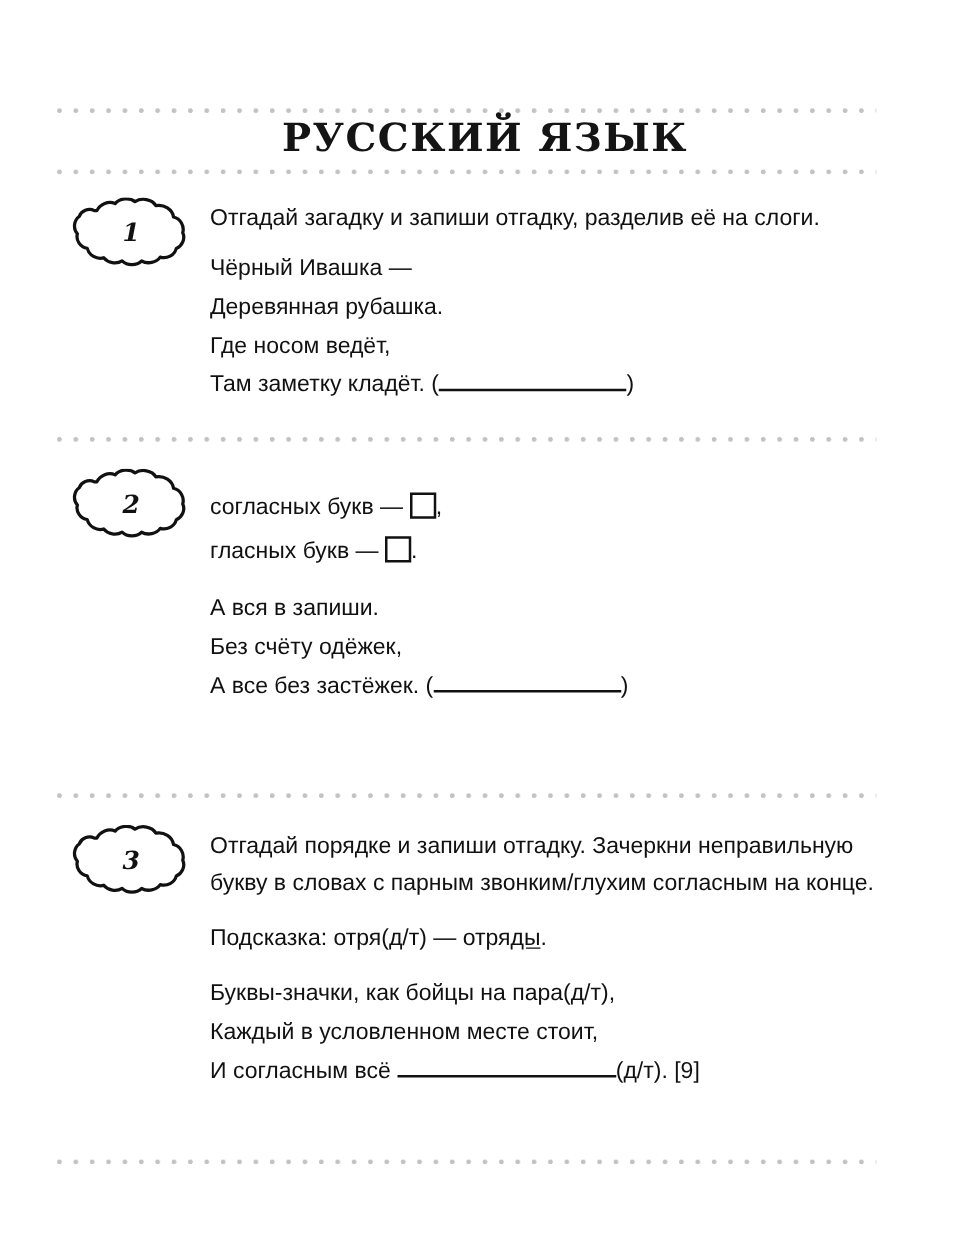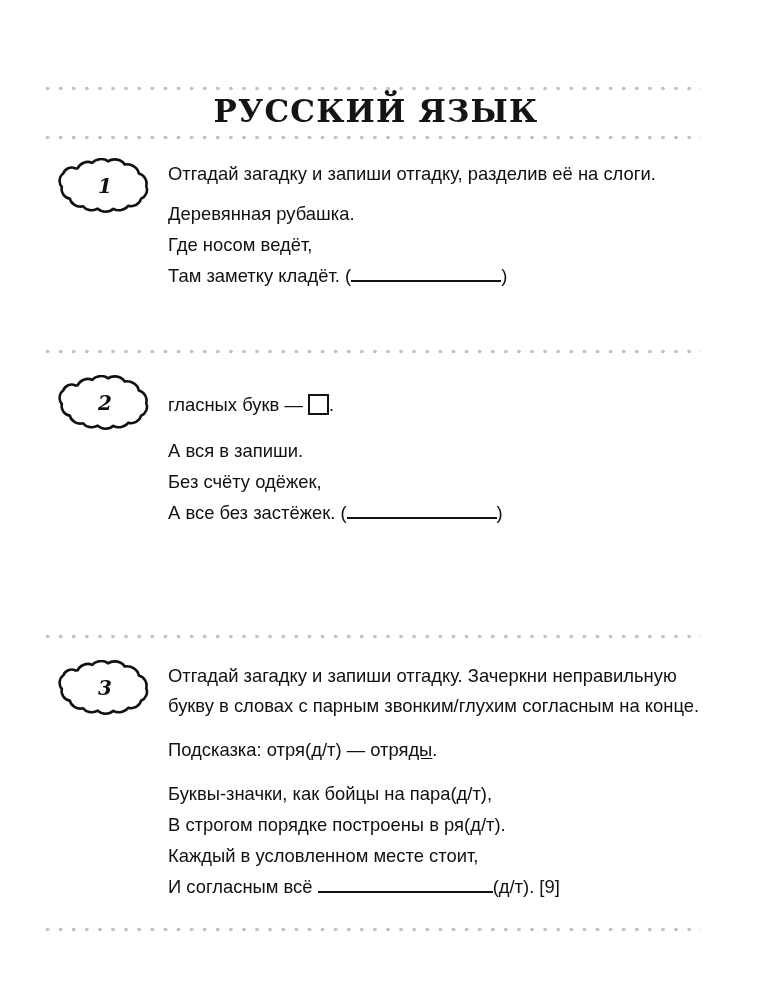--- a/index.html
+++ b/index.html
@@ -35,20 +35,21 @@
     background-repeat: repeat-x;
   }
 
   
   .title-band {
     position: absolute;
     left: 0;
     top: 96px;
     width: 752px;
     text-align: center;
+    padding-left: 12px;
   }
   .title {
     display: inline-block;
     font-family: "DejaVu Serif", "Liberation Serif", serif;
     font-weight: bold;
     font-size: 31px;
     letter-spacing: 1.2px;
     color: #141414;
     line-height: 1;
   }
@@ -143,61 +144,62 @@
   <div class="task" style="top:158px">
     <div class="cloud">
       <svg viewBox="0 0 94 56" xmlns="http://www.w3.org/2000/svg">
         <path d="M22.5 10.5c2.5-5.2 9.3-8.2 14.6-5.6 3.6-4.2 11.4-5.3 15.9-1.6 5.2-3.4 13.6-2.1 16.7 3.2 6.6-1.2 13.3 3.1 14.1 9.1 5.6 1.3 8.9 7.2 7.4 12.6 2.2 4.6-.4 10.6-5.2 12.6-1.2 5.3-7.6 8.6-12.8 6.9-3.1 4.4-10.1 5.8-14.9 3.1-4.1 3.9-11.6 3.9-15.6-.1-4.6 2.9-11.4 1.7-14.7-2.5-5.6 1.6-11.9-2.1-13.2-7.6-5.5-.8-9.3-6.4-7.9-11.6-3.6-3.9-2.9-10.7 1.5-13.8 1.6-4.6 7.4-7.1 12.1-4.7z" fill="#ffffff" stroke="#111111" stroke-width="2.6" stroke-linejoin="round"></path>
       </svg>
       <span class="num">1</span>
     </div>
     <div class="body">
       <p class="intro">Отгадай загадку и запиши отгадку, разделив её на слоги.</p>
       <div class="gap-sm"></div>
+      <p class="riddle">Чёрный Ивашка —</p>
       <p class="riddle">Деревянная рубашка.</p>
       <p class="riddle">Где носом ведёт,</p>
       <p class="riddle"><span>Там заметку кладёт. (</span><span class="blank blank-1"></span><span>)</span></p>
     </div>
   </div>
 
   <div class="dotrule" style="top:349px"></div>
 
   <div class="task" style="top:375px">
     <div class="cloud">
       <svg viewBox="0 0 94 56" xmlns="http://www.w3.org/2000/svg">
         <path d="M22.5 10.5c2.5-5.2 9.3-8.2 14.6-5.6 3.6-4.2 11.4-5.3 15.9-1.6 5.2-3.4 13.6-2.1 16.7 3.2 6.6-1.2 13.3 3.1 14.1 9.1 5.6 1.3 8.9 7.2 7.4 12.6 2.2 4.6-.4 10.6-5.2 12.6-1.2 5.3-7.6 8.6-12.8 6.9-3.1 4.4-10.1 5.8-14.9 3.1-4.1 3.9-11.6 3.9-15.6-.1-4.6 2.9-11.4 1.7-14.7-2.5-5.6 1.6-11.9-2.1-13.2-7.6-5.5-.8-9.3-6.4-7.9-11.6-3.6-3.9-2.9-10.7 1.5-13.8 1.6-4.6 7.4-7.1 12.1-4.7z" fill="#ffffff" stroke="#111111" stroke-width="2.6" stroke-linejoin="round"></path>
       </svg>
       <span class="num">2</span>
     </div>
     <div class="body">
       <div class="gap-md"></div>
+      <p class="box-line nowrap"><span>согласных букв — </span><span class="sqbox"></span><span>,</span></p>
       <p class="box-line nowrap"><span>гласных букв — </span><span class="sqbox"></span><span>.</span></p>
       <div class="gap-md"></div>
       <p class="riddle">А вся в запиши.</p>
       <p class="riddle">Без счёту одёжек,</p>
       <p class="riddle"><span>А все без застёжек. (</span><span class="blank blank-1"></span><span>)</span></p>
     </div>
   </div>
 
   <div class="dotrule" style="top:634px"></div>
 
   <div class="task" style="top:660px">
     <div class="cloud">
       <svg viewBox="0 0 94 56" xmlns="http://www.w3.org/2000/svg">
         <path d="M22.5 10.5c2.5-5.2 9.3-8.2 14.6-5.6 3.6-4.2 11.4-5.3 15.9-1.6 5.2-3.4 13.6-2.1 16.7 3.2 6.6-1.2 13.3 3.1 14.1 9.1 5.6 1.3 8.9 7.2 7.4 12.6 2.2 4.6-.4 10.6-5.2 12.6-1.2 5.3-7.6 8.6-12.8 6.9-3.1 4.4-10.1 5.8-14.9 3.1-4.1 3.9-11.6 3.9-15.6-.1-4.6 2.9-11.4 1.7-14.7-2.5-5.6 1.6-11.9-2.1-13.2-7.6-5.5-.8-9.3-6.4-7.9-11.6-3.6-3.9-2.9-10.7 1.5-13.8 1.6-4.6 7.4-7.1 12.1-4.7z" fill="#ffffff" stroke="#111111" stroke-width="2.6" stroke-linejoin="round"></path>
       </svg>
       <span class="num">3</span>
     </div>
     <div class="body">
-      <p class="intro">Отгадай загадку и запиши отгадку. Зачеркни неправильную букву в словах с парным звонким/глухим согласным на конце.</p>
+      <p class="intro">Отгадай порядке и запиши отгадку. Зачеркни неправильную букву в словах с парным звонким/глухим согласным на конце.</p>
       <div class="gap-md"></div>
       <p class="nowrap"><b>Подсказка</b><span>: </span><span>отря(д/т) — отря</span><span class="uline">ды</span><span>.</span></p>
       <div class="gap-md"></div>
       <p class="riddle">Буквы-значки, как бойцы на пара(д/т),</p>
-      <p class="riddle">В строгом порядке построены в ря(д/т).</p>
       <p class="riddle">Каждый в условленном месте стоит,</p>
       <p class="riddle"><span>И согласным всё </span><span class="blank blank-3"></span><span>(д/т). [9]</span></p>
     </div>
   </div>
 
   <div class="dotrule" style="top:927px"></div>
 
 </div>
 
 </body></html>

